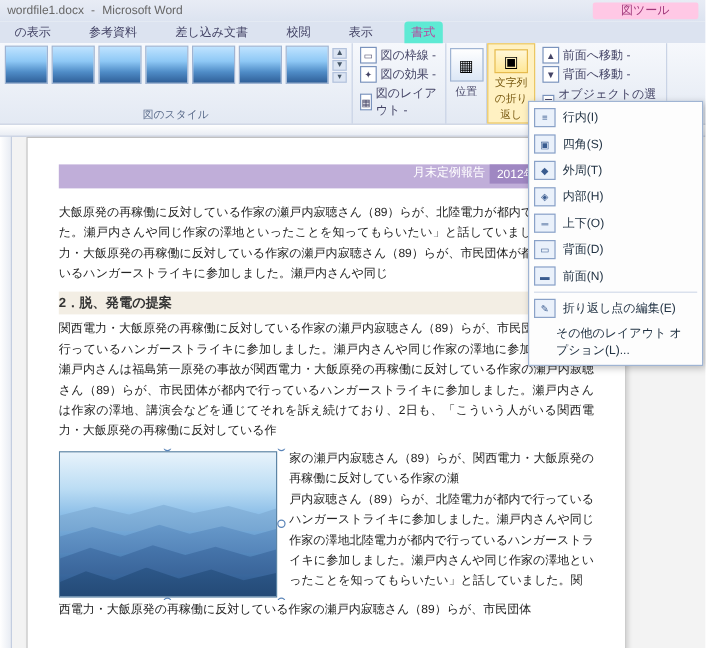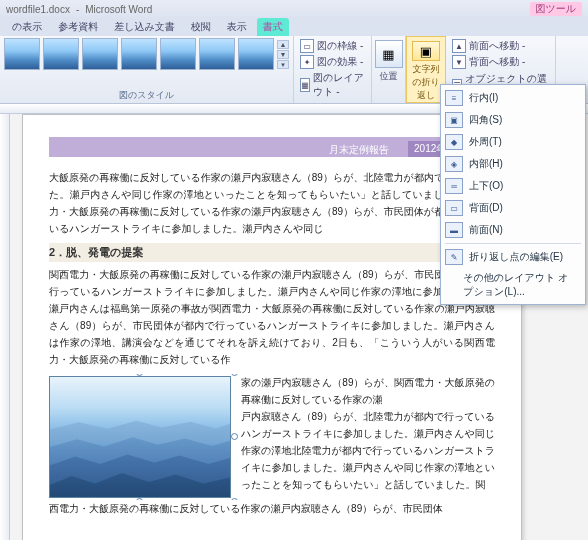--- a/index.html
+++ b/index.html
@@ -1,22 +1,22 @@
 <!DOCTYPE html>
 <html><head>
 <meta charset="utf-8">
 <style>
   * { box-sizing: border-box; margin: 0; padding: 0; }
   body { font-family: "Meiryo UI","Segoe UI",sans-serif; font-size: 11px; background:#fff; width:588px; height:554px; overflow:hidden; position:relative; }
 
   
   .titlebar { display:flex; align-items:center; gap:6px; padding:2px 6px; background:linear-gradient(#e8ecf5,#dce3f0); height:18px; font-size:10px; color:#666; }
-  .titlebar .pill { background:#ffc8e5; color:#a0387a; padding:0 6px; border-radius:2px; font-size:10px; }
-  
-  .tabrow { display:flex; align-items:flex-end; gap:4px; padding:0 6px; background:#dce3f0; height:18px; font-size:10px; }
+  .titlebar .pill { background:#ffc8e5; color:#a0387a; padding:0 24px; border-radius:2px; font-size:10px; }
+  
+  .tabrow { display:flex; align-items:flex-end; gap:20px; padding:0 6px; background:#dce3f0; height:18px; font-size:10px; }
   .tabrow span { padding:2px 6px; color:#446; cursor:pointer; }
   .tabrow .tab-active { background:#5eead4; color:#b74aa0; border-radius:3px 3px 0 0; }
 
   
   .ribbon { display:flex; background:linear-gradient(#f6f8fc,#e3e9f3); border-bottom:1px solid #b8c4da; height:68px; }
   .ribbon-group { border-right:1px solid #c9d3e5; padding:2px 4px 0 4px; display:flex; flex-direction:column; justify-content:space-between; }
   .ribbon-label { text-align:center; font-size:9px; color:#5a6b8a; padding:1px 0; }
   .group-presets { width:40px; }
   .small-row { display:flex; flex-direction:column; gap:1px; font-size:9px; color:#446; }
   .gallery { display:flex; align-items:center; gap:3px; }
@@ -32,21 +32,21 @@
   .big-lbl { font-size:9px; color:#446; text-align:center; margin-top:2px; }
   .group-wrap { width:40px; background:#fff1c2; border:1px solid #ebc763; display:flex; flex-direction:column; align-items:center; justify-content:flex-start; padding-top:4px; }
   .group-order { width:110px; }
 
   
   .doc-area { position:relative; background:#f3f3f3; height:436px; padding:10px 0 0 22px; overflow:hidden; }
   .ruler { position:absolute; top:0; left:0; right:0; height:10px; background:linear-gradient(#fff,#e8ecf3); border-bottom:1px solid #c3cde0; }
   .vruler { position:absolute; top:10px; left:0; width:10px; bottom:0; background:linear-gradient(90deg,#fff,#e8ecf3); border-right:1px solid #c3cde0; }
   .page { width:500px; background:#fff; border:1px solid #c0c0c0; box-shadow:2px 2px 4px rgba(0,0,0,.15); padding:22px 26px 10px 26px; min-height:480px; position:relative; }
 
-  .doc-header { background:#c0aed9; display:flex; justify-content:flex-end; align-items:flex-end; gap:19px; height:20px; padding:0 6px; font-size:10px; color:#fff; margin-bottom:12px; }
+  .doc-header { background:#c0aed9; display:flex; justify-content:flex-end; align-items:flex-start; gap:4px; height:20px; padding:0 6px; font-size:10px; color:#fff; margin-bottom:12px; }
   .doc-date-box { background:#9f87c2; padding:1px 6px; }
 
   .para { font-size:10px; line-height:1.7; color:#222; text-align:justify; margin-bottom:6px; }
   .head2 { font-size:11px; font-weight:bold; background:#f3eee4; padding:2px 0; margin:4px 0; color:#333; }
 
   .img-block { position:relative; float:left; width:182px; margin:2px 10px 2px 0; }
   .img-frame { width:182px; height:122px; border:1px solid #5c84a5; background:linear-gradient(180deg,#e8f3fb 0%, #bcddf4 25%, #87bbe6 45%, #5e93c7 65%, #3d6ca3 82%, #274f80 100%); position:relative; }
   
   .m { position:absolute; left:0; right:0; }
   .m1 { bottom:0; height:30px; background:linear-gradient(180deg,#2f5b8e,#244a76); clip-path:polygon(0 60%,12% 30%,25% 55%,40% 20%,55% 50%,70% 25%,85% 55%,100% 35%,100% 100%,0 100%); }

